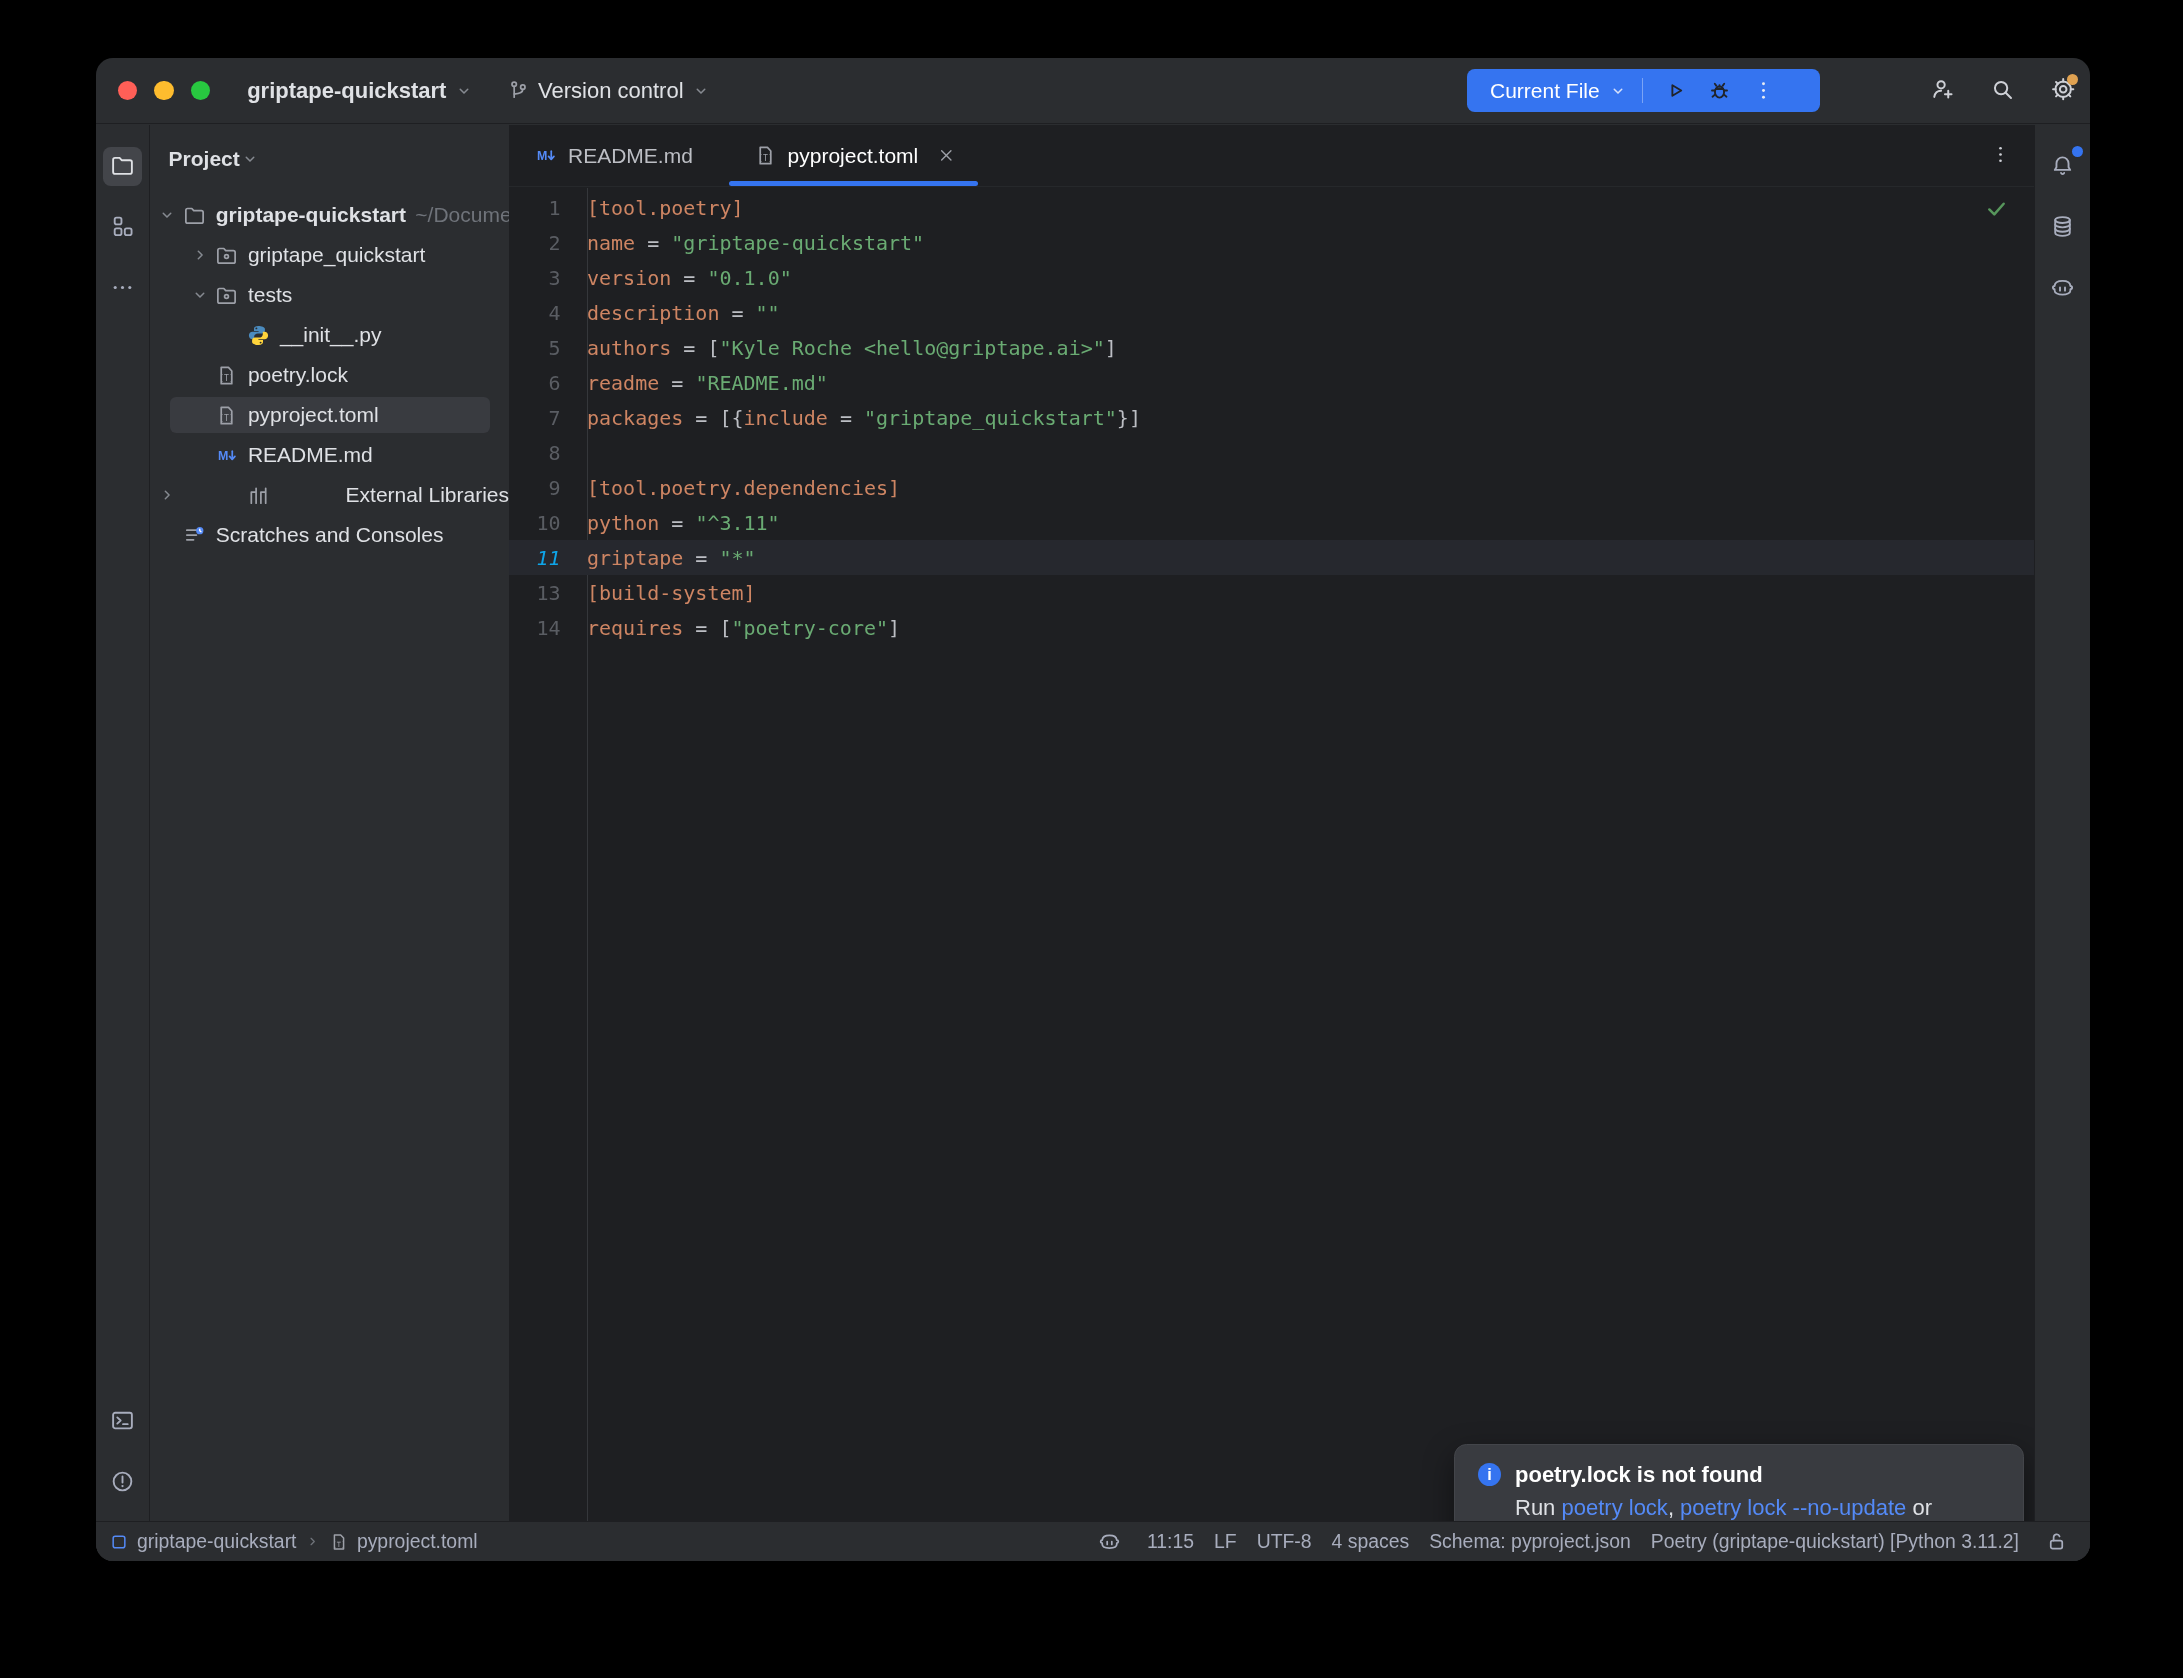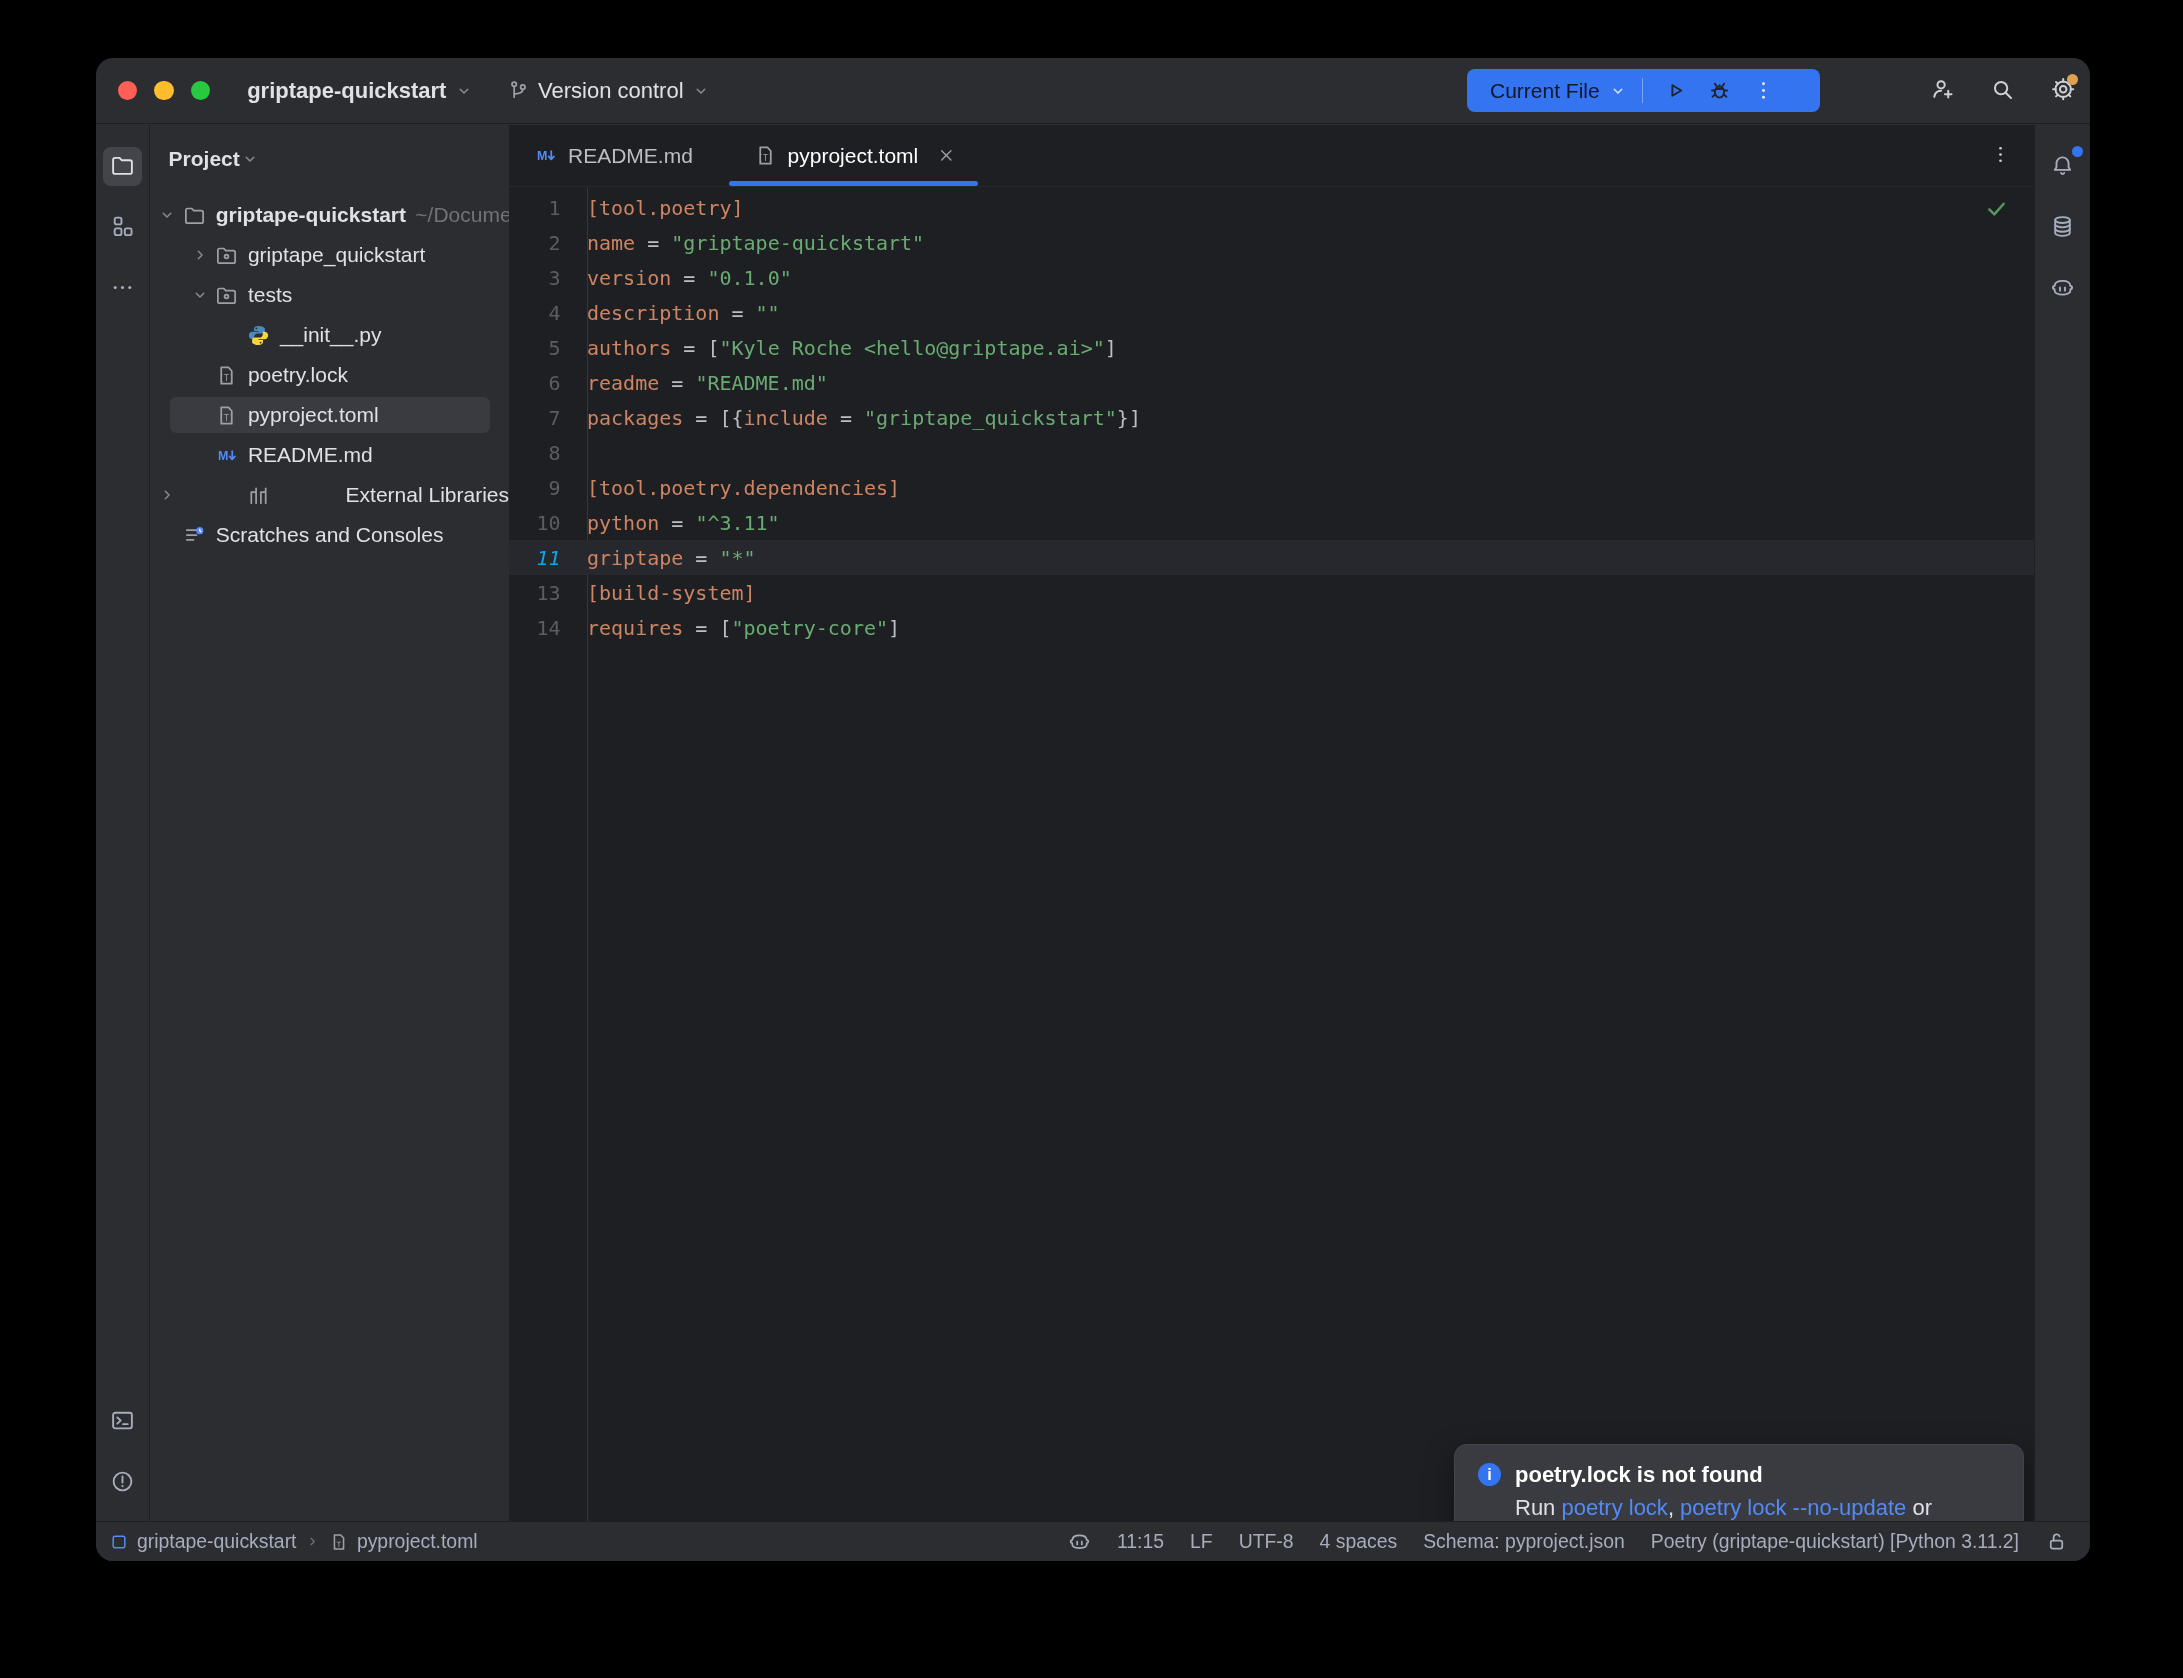--- a/index.html
+++ b/index.html
@@ -20,21 +20,21 @@
   .tl-red{background:var(--macRed);} .tl-yellow{background:var(--macYellow);} .tl-green{background:var(--macGreen);}
   .tb-widget { display:flex; align-items:center; gap:7.8px; font-size:22px; color:#DFE1E5; }
   .proj-switch { margin-left:37px; font-weight:600; }
   .vcs-widget { margin-left:33px; font-weight:400;text-align:right; }
   .chev-sm svg { width:20px; height:20px; }
   .chev-sm { color:#868A91; display:flex; }
   .icon { display:inline-flex; align-items:center; justify-content:center; color:#9DA0A8; }
   .icon svg { width:23px; height:23px; display:block; }
 
   .run-pill { position:absolute; left:1371px; top:11px; width:353px; height:43px;
-    background:var(--accent); border-radius:7.8px; display:flex; align-items:center; color:#0f172a; }
+    background:var(--accent); border-radius:7.8px; display:flex; align-items:center; color:#ffffff; }
   .run-pill .label { font-size:21px; margin-left:23px; }
   .run-pill .chev-sm { color:#D6E1FB; margin-left:7.8px; }
   .pill-divider { width:0.8px; height:25px; background:rgba(255,255,255,.35); margin:0 11px 0 14px; }
   .pill-ic { width:44px; display:flex; justify-content:center; color:#20242B; }
   .pill-ic svg { width:25px; height:25px; }
   .pill-ic.light { color:#E8EBF2; }
 
   .tb-icons { position:absolute; right:14px; top:0; height:66px; display:flex; align-items:center; gap:34px; }
   .tb-btn { position:relative; color:#CED0D6; display:flex; }
   .tb-btn svg { width:26.4px; height:26.4px; }
@@ -528,21 +528,21 @@
         </span>
       <span>pyproject.toml</span>
     </div>
     <div class="sb-right">
       <span class="sb-ic">
           <svg viewBox="0 0 24 24" fill="none" stroke="currentColor" stroke-width="1.8" stroke-linecap="round" stroke-linejoin="round">
             <path d="M4.4 13.7c-1 0-1.6-.7-1.6-1.6s.6-1.6 1.6-1.6c.3-3.2 3.6-4.8 7.6-4.8s7.3 1.6 7.6 4.8c1 0 1.6.7 1.6 1.6s-.6 1.6-1.6 1.6v1.2c0 2.4-3.4 3.9-7.6 3.9s-7.6-1.5-7.6-3.9z"></path>
             <path d="M9.6 12v3M14.4 12v3"></path>
           </svg>
         </span>
-      <span id="sb-widgets" style="display:flex;gap:26px">
+      <span id="sb-widgets" style="display:flex;gap:20px">
           <span class="sb-item">11:15</span>
           <span class="sb-item">LF</span>
           <span class="sb-item">UTF-8</span>
           <span class="sb-item">4 spaces</span>
           <span class="sb-item">Schema: pyproject.json</span>
           <span class="sb-item">Poetry (griptape-quickstart) [Python 3.11.2]</span>
         </span>
       <span class="sb-ic">
           <svg viewBox="0 0 24 24" fill="none" stroke="currentColor" stroke-width="1.8" stroke-linecap="round" stroke-linejoin="round">
             <rect x="6" y="11" width="12" height="8.5" rx="2"></rect>

